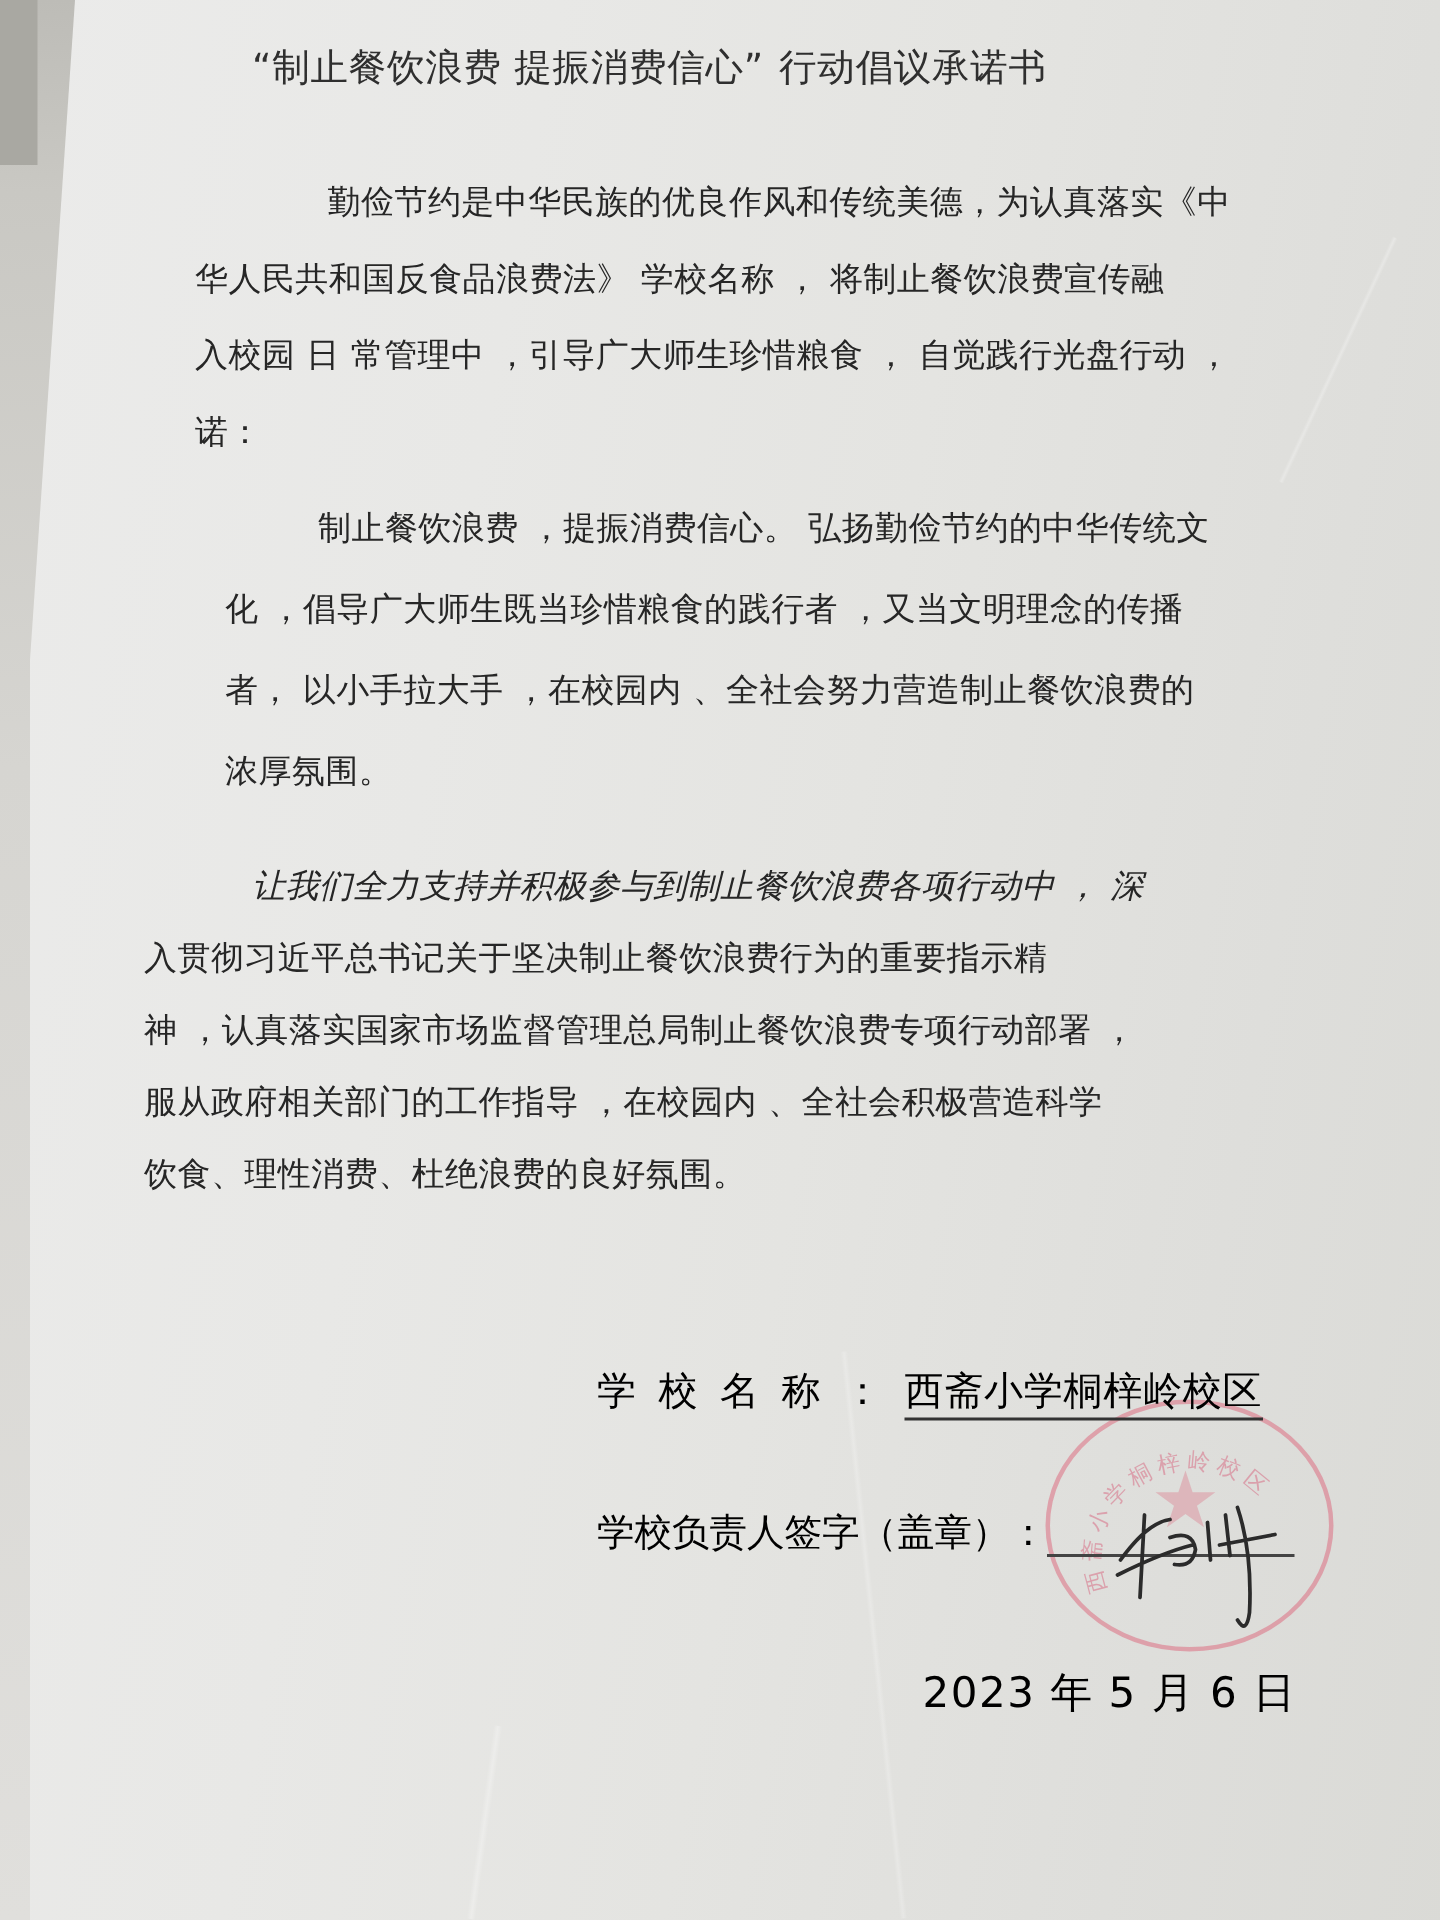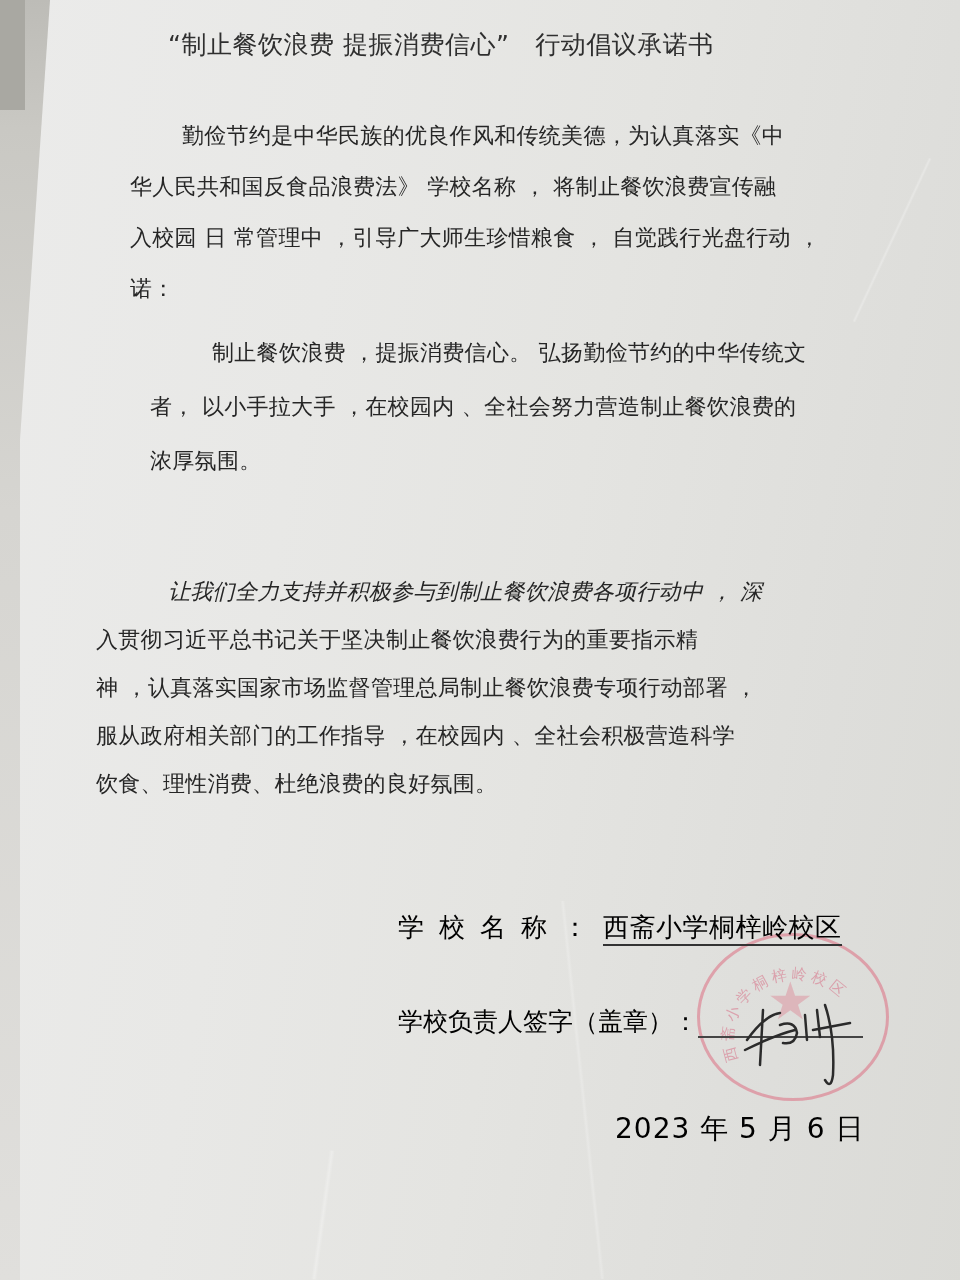--- a/index.html
+++ b/index.html
@@ -32,29 +32,29 @@
     }
     .crease.c1 { left: 300px; top: 1150px; width: 6px; height: 130px; transform: rotate(8deg); opacity: .5; }
     .crease.c2 { left: 560px; top: 900px; width: 5px; height: 380px; transform: rotate(-6deg); opacity: .4; }
     .crease.c3 { left: 870px; top: 150px; width: 4px; height: 180px; transform: rotate(25deg); opacity: .5; }
 
     .doc-title {
       position: absolute; left: 168px; top: 28px;
       font-size: 25px; letter-spacing: 0.5px; white-space: nowrap;
       color: #2f2f2f;
     }
-    .doc-title .title-suffix { margin-left: 26px; font-family: Liberation Serif, serif; }
+    .doc-title .title-suffix { margin-left: 10px; font-family: Liberation Serif, serif; }
 
     .para {
       position: absolute; font-size: 22px; line-height: 51px;
       color: #262626; letter-spacing: 0.3px;
     }
     .line { display: block; white-space: nowrap; }
     .p1 { left: 130px; top: 110px; }
-    .p1 .indent { padding-left: 52px; }
+    .p1 .indent { padding-left: 52px; text-align: right; }
     .blank {
       display: inline-block; min-width: 300px; text-align: center;
       border-bottom: 1.5px solid #555; line-height: 30px;
       margin: 0 8px;
     }
     .p2 { left: 118px; top: 326px; line-height: 54px; margin-left: 32px; }
     .p2 .indent { padding-left: 62px; }
     .p3 { left: 96px; top: 568px; line-height: 48px; }
     .p3 .indent { padding-left: 72px; font-style: italic; }
 
@@ -106,20 +106,21 @@
 
 <div class="para p1">
   <span class="line indent">勤俭节约是中华民族的优良作风和传统美德，为认真落实《中</span>
   <span class="line">华人民共和国反食品浪费法》 学校名称 ， 将制止餐饮浪费宣传融</span>
   <span class="line">入校园 日 常管理中 ，引导广大师生珍惜粮食 ， 自觉践行光盘行动 ，</span>
   <span class="line">诺：</span>
 </div>
 
 <div class="para p2">
   <span class="line indent">制止餐饮浪费 ，提振消费信心。 弘扬勤俭节约的中华传统文</span>
+  <span class="line">化 ，倡导广大师生既当珍惜粮食的践行者 ，又当文明理念的传播</span>
   <span class="line">者， 以小手拉大手 ，在校园内 、全社会努力营造制止餐饮浪费的</span>
   <span class="line">浓厚氛围。</span>
 </div>
 
 <div class="para p3">
   <span class="line indent">让我们全力支持并积极参与到制止餐饮浪费各项行动中 ， 深</span>
   <span class="line">入贯彻习近平总书记关于坚决制止餐饮浪费行为的重要指示精</span>
   <span class="line">神 ，认真落实国家市场监督管理总局制止餐饮浪费专项行动部署 ，</span>
   <span class="line">服从政府相关部门的工作指导 ，在校园内 、全社会积极营造科学</span>
   <span class="line">饮食、理性消费、杜绝浪费的良好氛围。</span>

